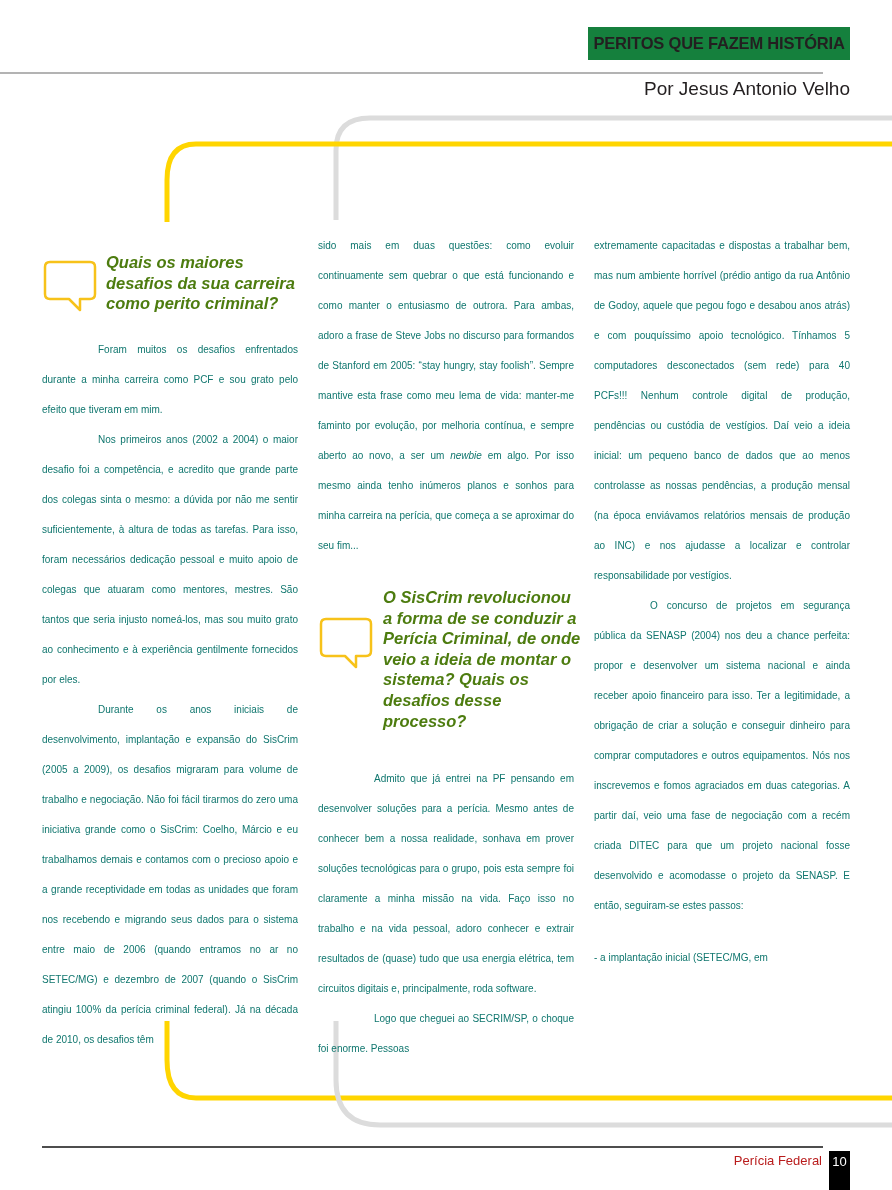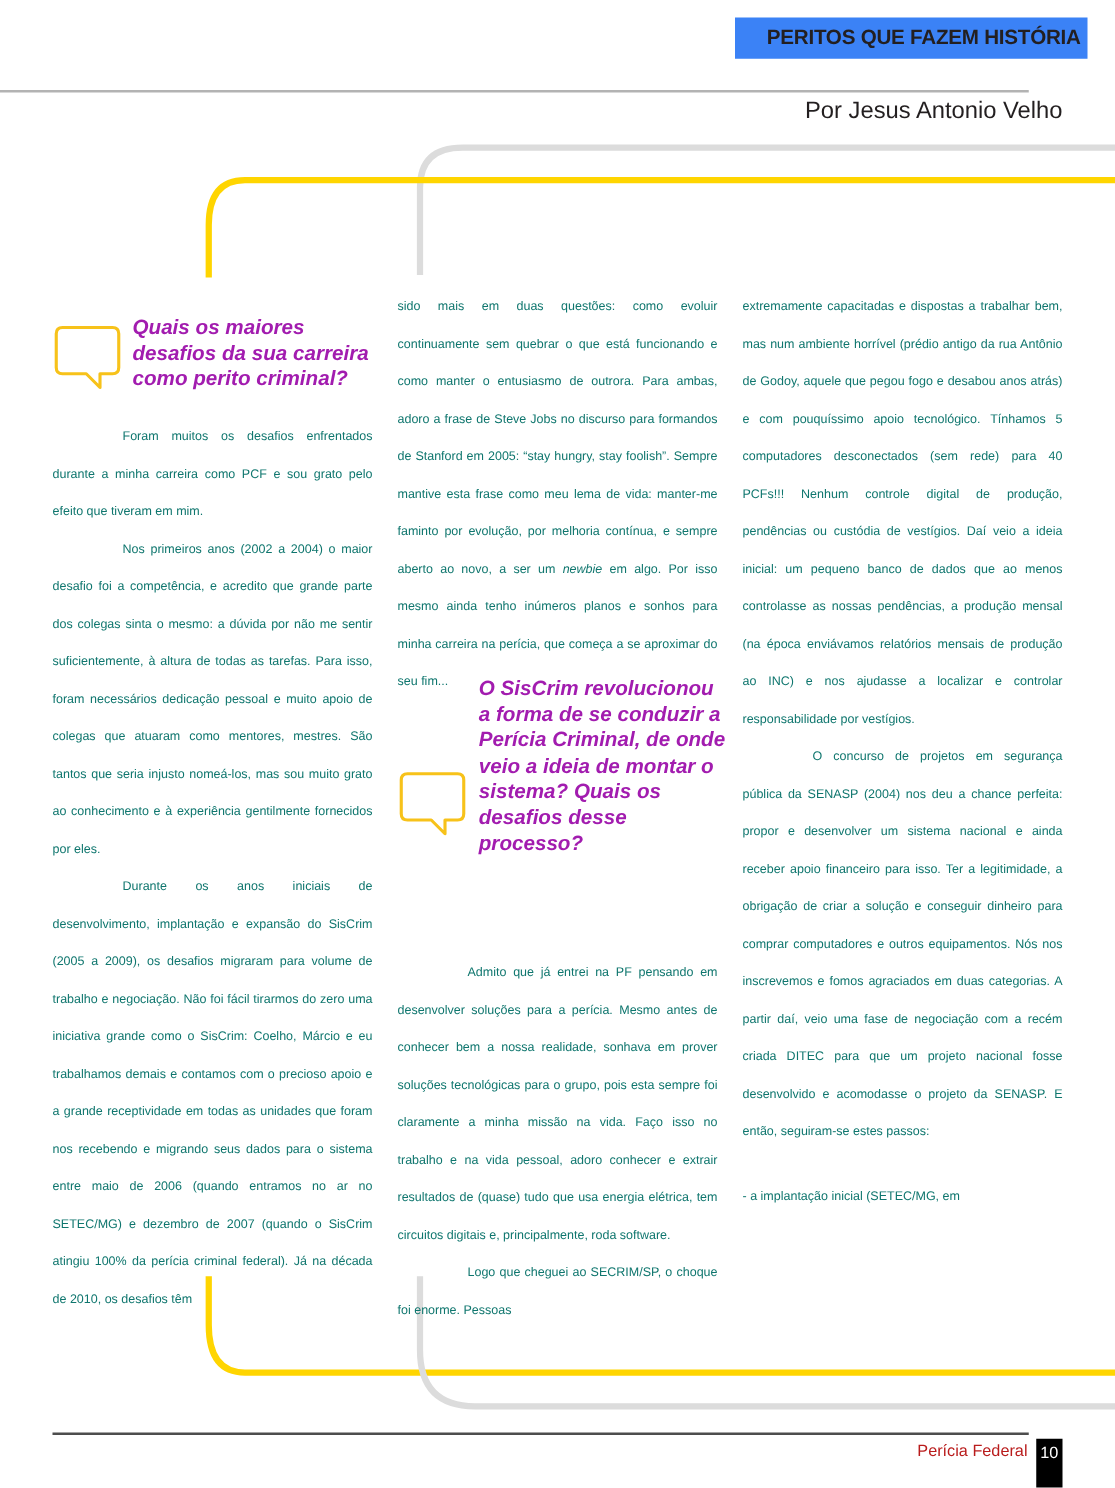--- a/index.html
+++ b/index.html
@@ -1,34 +1,34 @@
 <!DOCTYPE html>
 <html><head>
 <meta charset="utf-8">
 <style>
   html, body { margin: 0; padding: 0; background: #ffffff; }
   body { width: 892px; height: 1190px; position: relative; overflow: hidden;
          font-family: "Liberation Sans", sans-serif; color: #1a1a1a; }
-  .section-tag { position: absolute; left: 588px; top: 14px; width: 262px; height: 33px;
-         background: #3b82f6; color: #231f20; font-weight: bold; font-size: 16.5px;
-         line-height: 33px; text-align: center; letter-spacing: -0.2px; padding-left: 20px; }
+  .section-tag { position: absolute; left: 588px; top: 27px; width: 262px; height: 33px;
+         background: #15803d; color: #231f20; font-weight: bold; font-size: 16.5px;
+         line-height: 33px; text-align: center; letter-spacing: -0.2px; }
   .top-rule { position: absolute; left: 0; top: 72px; width: 823px; height: 2px; background: #b3b3b3; }
   .byline { position: absolute; right: 42px; top: 78px; font-size: 19px; color: #231f20; }
   svg.deco { position: absolute; left: 0; top: 0; }
   .col { position: absolute; font-size: 10px; line-height: 30px; text-align: justify; color: #0f766e; }
   .col p { margin: 0; }
   .col p.ind { text-indent: 56px; }
   .col1 { left: 42px; top: 335px; width: 256px; }
   .col2 { left: 318px; top: 231px; width: 256px; }
   .col2b { left: 318px; top: 764px; width: 256px; }
   .col3 { left: 594px; top: 231px; width: 256px; }
   .question { position: absolute; font-weight: bold; font-style: italic; font-size: 16.5px;
-         line-height: 20.6px; color: #a21caf; }
+         line-height: 20.6px; color: #4d7c0f; }
   .q1 { left: 106px; top: 252px; width: 200px; }
-  .q2 { left: 383px; top: 541px; width: 200px; }
+  .q2 { left: 383px; top: 587px; width: 200px; }
   .bubble { position: absolute; width: 56px; height: 54px; }
   .b1 { left: 42px; top: 259px; }
   .b2 { left: 318px; top: 616px; }
   .gap { height: 21.9px; }
   .bottom-rule { position: absolute; left: 42px; top: 1146px; width: 781px; height: 1.5px; background: #4d4d4d; }
   .footer-name { position: absolute; right: 70px; top: 1153px; font-size: 13px; color: #b91c1c; }
   .page-num { position: absolute; left: 829px; top: 1151px; width: 21px; height: 39px; background: #000;
          color: #fff; font-size: 13px; text-align: center; line-height: 22px; }
 </style>
 </head>

